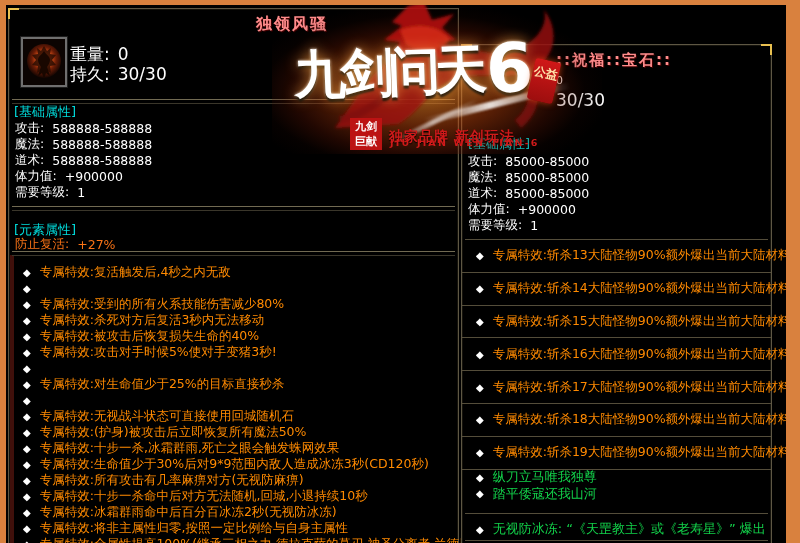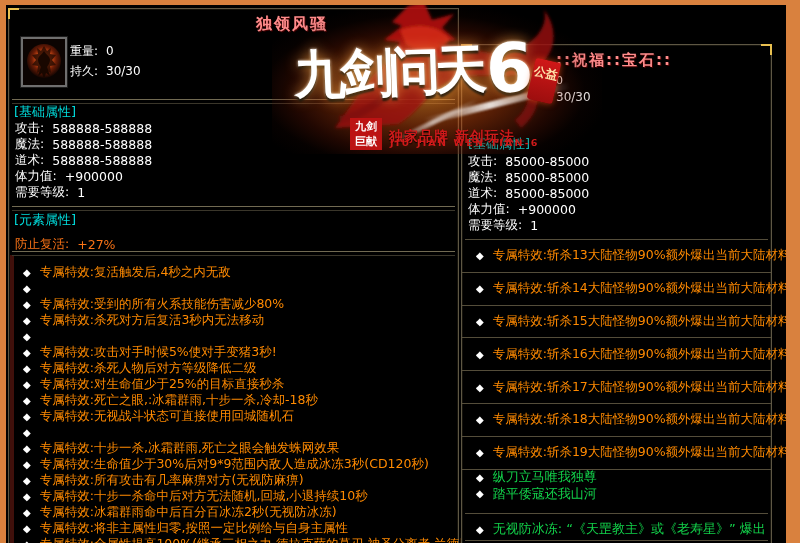--- a/index.html
+++ b/index.html
@@ -18,21 +18,21 @@
   .tick{position:absolute;width:9px;height:9px;z-index:12;}
   .tick.tl{left:-1px;top:-1px;border-left:2px solid #e8c050;border-top:2px solid #e8c050;}
   .tick.tr{right:-1px;top:-1px;border-right:2px solid #e8c050;border-top:2px solid #e8c050;}
 
   .divider{position:absolute;left:3px;right:3px;height:3px;border-top:1px solid #716a52;border-bottom:1px solid #3a362a;}
   .divider.single{height:1px;border-bottom:none;border-top:1px solid #544d3a;}
 
   .ptitle{position:absolute;color:#ff8c8c;font-size:16px;font-weight:bold;letter-spacing:2px;
           text-shadow:1px 1px 0 #400;white-space:nowrap;}
   .section-h{position:absolute;color:#00dede;font-size:13px;white-space:nowrap;}
-  .kv{position:absolute;color:#fff;font-size:12px;white-space:nowrap;}
+  .kv{position:absolute;color:#fff;font-size:17px;white-space:nowrap;}
   .kv .sv{margin-left:8px;}
   .stats{position:absolute;left:6px;right:20px;}
   .stat-row{height:15.8px;display:flex;align-items:center;color:#fff;font-size:12.5px;white-space:nowrap;}
   .stat-row .sv{margin-left:8px;}
   .elem .stat-row{color:#f97316;height:16px;}
 
   .specials{position:absolute;left:0;right:0;}
   .srow{display:flex;align-items:center;white-space:nowrap;}
   #left-panel .srow{height:16px;}
   #right-panel .srow.boxed{height:31.8px;border-bottom:1px solid #544d3a;}
@@ -135,21 +135,21 @@
           <span class="sv">+900000</span>
         </div>
 
         <div class="stat-row">
           <span class="sl">需要等级:</span>
           <span class="sv">1</span>
         </div>
       </div>
 
     <div class="divider" style="top:197px"></div>
-    <div class="section-h" style="left:5px;top:202px">[元素属性]</div>
+    <div class="section-h" style="left:5px;top:212px">[元素属性]</div>
     <div class="stats elem" style="top:227px">
 
         <div class="stat-row">
           <span class="sl">防止复活:</span>
           <span class="sv">+27%</span>
         </div>
       </div>
 
     <div class="divider" style="top:242px"></div>
     <div class="specials" style="top:255px">
@@ -168,49 +168,49 @@
           <span class="stext">专属特效:受到的所有火系技能伤害减少80%</span>
         </div>
 
         <div class="srow">
           <span class="bullet">◆</span>
           <span class="stext">专属特效:杀死对方后复活3秒内无法移动</span>
         </div>
 
         <div class="srow">
           <span class="bullet">◆</span>
+          <span class="stext">专属特效:被攻击后恢复损失生命的40%</span>
         </div>
 
         <div class="srow">
           <span class="bullet">◆</span>
           <span class="stext">专属特效:攻击对手时候5%使对手变猪3秒!</span>
         </div>
 
         <div class="srow">
           <span class="bullet">◆</span>
-          <span class="stext">专属特效:杀死人物后对方等级降低二级</span>
         </div>
 
         <div class="srow">
           <span class="bullet">◆</span>
           <span class="stext">专属特效:对生命值少于25%的目标直接秒杀</span>
         </div>
 
         <div class="srow">
           <span class="bullet">◆</span>
-          <span class="stext">专属特效:死亡之眼,:冰霜群雨,十步一杀,冷却-18秒</span>
         </div>
 
         <div class="srow">
           <span class="bullet">◆</span>
           <span class="stext">专属特效:无视战斗状态可直接使用回城随机石</span>
         </div>
 
         <div class="srow">
           <span class="bullet">◆</span>
+          <span class="stext">专属特效:(护身)被攻击后立即恢复所有魔法50%</span>
         </div>
 
         <div class="srow">
           <span class="bullet">◆</span>
           <span class="stext">专属特效:十步一杀,冰霜群雨,死亡之眼会触发蛛网效果</span>
         </div>
 
         <div class="srow">
           <span class="bullet">◆</span>
           <span class="stext">专属特效:生命值少于30%后对9*9范围内敌人造成冰冻3秒(CD120秒)</span>

